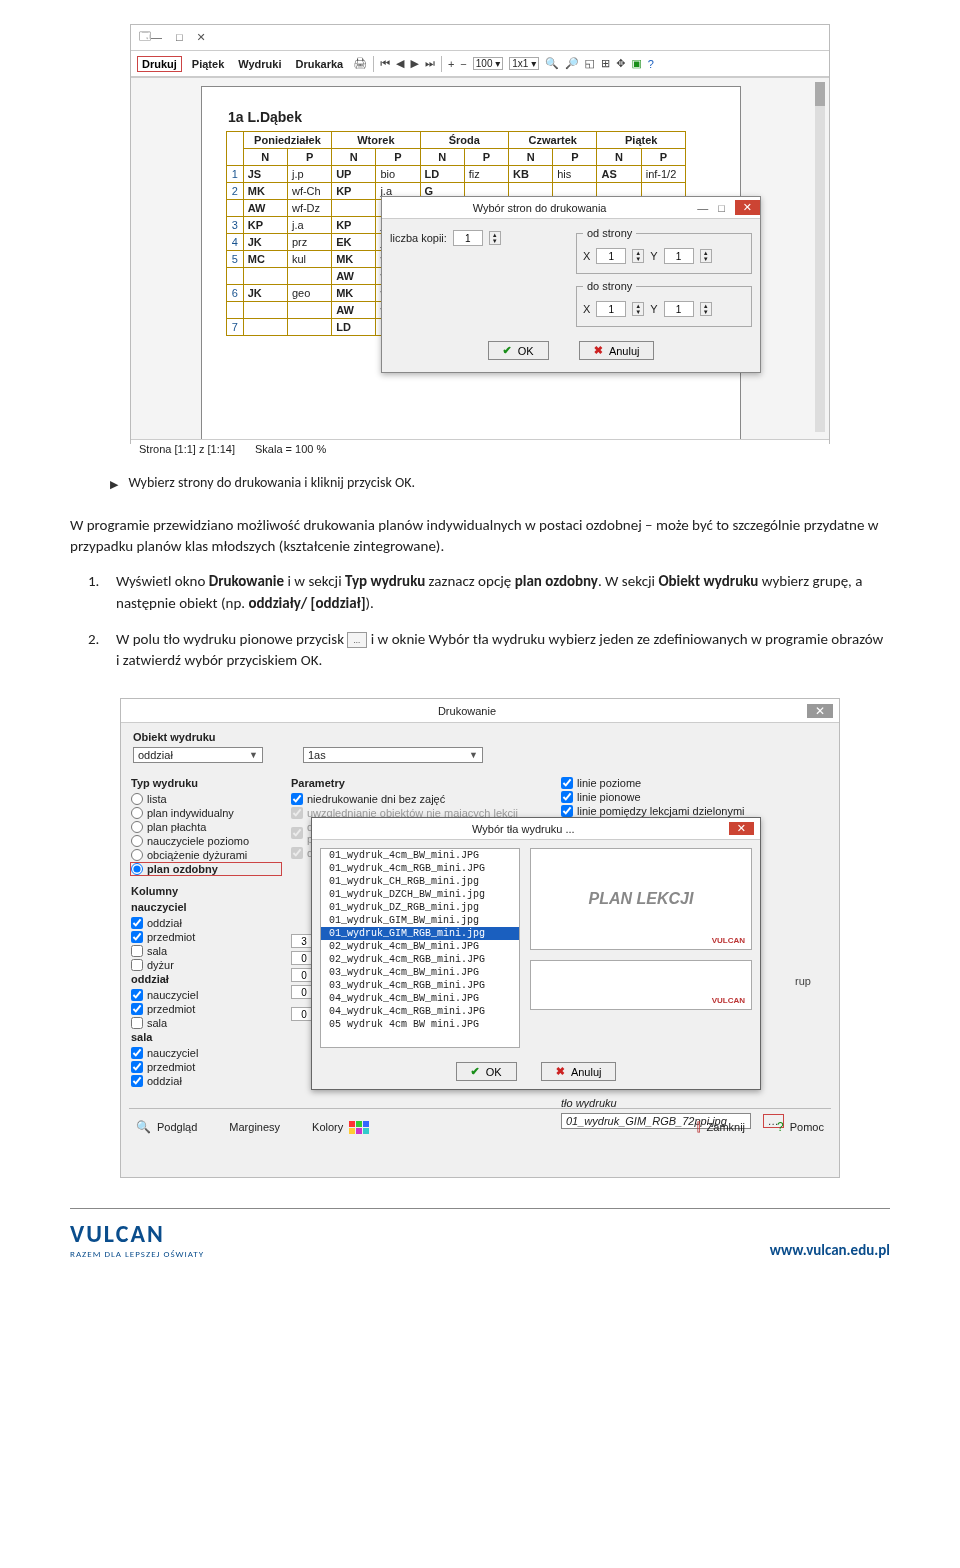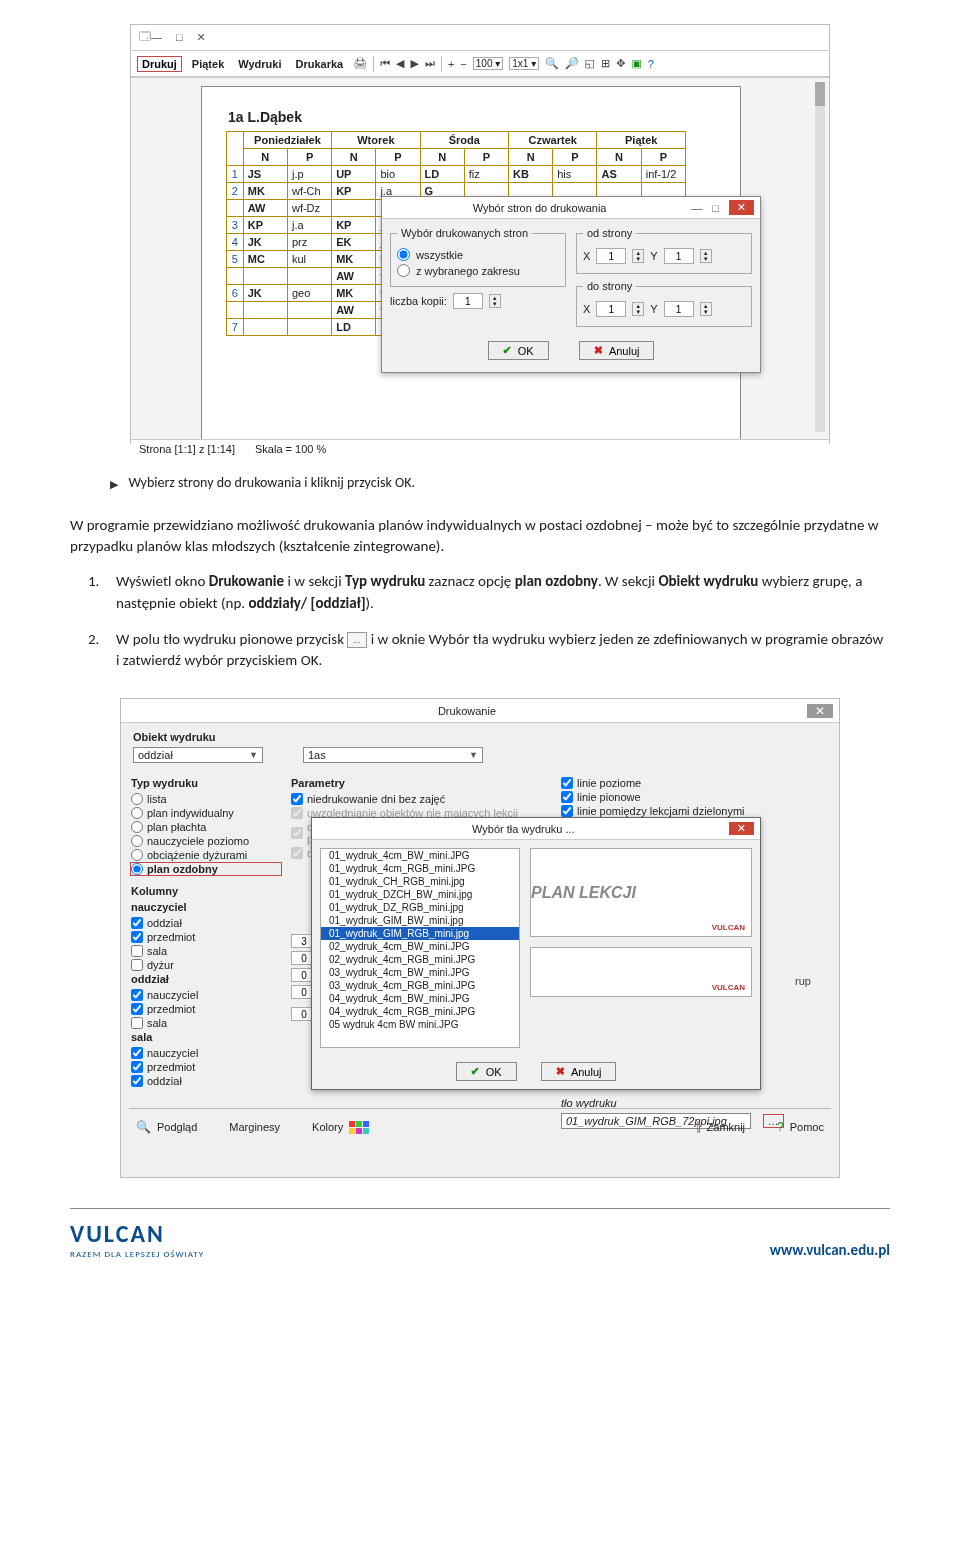--- a/index.html
+++ b/index.html
@@ -64,21 +64,21 @@
   .ss1 table.plan .rownum { width:14px; text-align:center; color:#1a5490; }
   .ss1 table.plan td.sub { width:40px; }
   .ss1 .vscroll { position:absolute; right:4px; top:4px; width:10px; height:350px; background:#ddd; }
   .ss1 .vscroll .thumb { position:absolute; top:0; width:100%; height:24px; background:#aaa; }
   .ss1 .status { background:#fff; border-top:1px solid #ccc; padding:3px 8px; font-size:11px; display:flex; gap:20px;}
   
   .ss1 .dlg {
     position:absolute; left:250px; top:118px; width:380px; background:#f0f0f0;
     border:1px solid #888; box-shadow:0 2px 6px rgba(0,0,0,0.3);
   }
-  .ss1 .dlg .dtitle { background:#fff; height:22px; display:flex; align-items:center; padding:0 6px; border-bottom:1px solid #ccc;}
+  .ss1 .dlg .dtitle { background:#fff; height:22px; display:flex; align-items:center; padding:0 0; border-bottom:1px solid #ccc;}
   .ss1 .dlg .dtitle .t { flex:1; text-align:center; }
   .ss1 .dlg .dtitle .x { background:#c43; color:#fff; padding:1px 8px; }
   .ss1 .dlg .dbody { padding:8px; }
   .ss1 .dlg fieldset { border:1px solid #aaa; padding:6px; margin-bottom:6px; font-size:11px;}
   .ss1 .dlg legend { padding:0 4px; font-size:11px;}
   .ss1 .dlg .row { display:flex; align-items:center; gap:6px; margin:3px 0;}
   .ss1 .dlg .two { display:flex; gap:10px; }
   .ss1 .dlg .col { flex:1; }
   .ss1 .dlg input.num { width:30px; height:16px; font-size:10px; border:1px solid #aaa; text-align:center;}
   .ss1 .dlg .spin { display:inline-flex; flex-direction:column; font-size:6px; line-height:6px; border:1px solid #aaa;}
@@ -134,25 +134,25 @@
   
   .ss2 .dlg2 {
     position:absolute; left:190px; top:94px; width:450px; background:#f0f0f0;
     border:1px solid #666; box-shadow:0 2px 6px rgba(0,0,0,0.35);
   }
   .ss2 .dlg2 .dt { background:#fff; height:22px; display:flex; align-items:center; padding:0 6px; border-bottom:1px solid #ccc;}
   .ss2 .dlg2 .dt .t{flex:1; text-align:center;}
   .ss2 .dlg2 .dt .x{ background:#c43; color:#fff; padding:0 8px;}
   .ss2 .dlg2 .db { display:flex; gap:10px; padding:8px;}
   .ss2 .dlg2 .flist { border:1px solid #aaa; background:#fff; width:200px; height:200px; font-size:10px; overflow:hidden;}
-  .ss2 .dlg2 .flist .fi { padding:1px 8px; white-space:nowrap;}
+  .ss2 .dlg2 .flist .fi { padding:1px 8px; white-space:nowrap;font-family:Liberation Mono, monospace;}
   .ss2 .dlg2 .flist .fi.sel { background:#1a5fbf; color:#fff;}
   .ss2 .dlg2 .preview { flex:1; }
-  .ss2 .dlg2 .preview .pimg { border:1px solid #aaa; background:#fff; height:89px; margin-bottom:10px;
-    display:flex; align-items:center; justify-content:flex-start; color:#888; font-weight:bold; font-style:italic; font-size:16px; position:relative;}
+  .ss2 .dlg2 .preview .pimg { border:1px solid #aaa; background:#fff; height:102px; margin-bottom:10px;
+    display:flex; align-items:center; justify-content:center; color:#888; font-weight:bold; font-style:italic; font-size:16px; position:relative;}
   .ss2 .dlg2 .preview .pimg .logo{position:absolute; right:6px; bottom:4px; font-size:8px; color:#b33; font-style:normal; font-weight:bold;}
   .ss2 .dlg2 .btns2 { display:flex; justify-content:center; gap:24px; padding:6px 0 8px;}
   .ss2 .dlg2 button { padding:2px 14px; border:1px solid #888; background:#eee; font-size:11px; display:inline-flex; align-items:center; gap:6px;}
   .ss2 .tlofield { display:flex; align-items:center; gap:12px; margin-top:4px;}
   .ss2 .tlofield .tbox { border:1px solid #888; background:#fff; padding:1px 4px; width:190px; font-size:11px;}
   .ss2 .tlofield .dots { border:1px solid #c44; padding:0 4px; font-size:11px; color:#333;}
   .ss2 .kolorbtn { display:inline-flex; align-items:center; gap:2px;}
   .ss2 .swatches { display:inline-grid; grid-template-columns:repeat(3,6px); gap:1px;}
   .ss2 .swatches span{width:6px;height:6px;}
 
@@ -367,31 +367,20 @@
       <div class="dlg">
         <div class="dtitle">
           <span class="t">Wybór stron do drukowania</span>
           <span style="margin-right:10px;color:#555">—</span>
           <span style="margin-right:10px;color:#555">□</span>
           <span class="x">✕</span>
         </div>
         <div class="dbody">
           <div class="two">
             <div class="col">
-              <fieldset>
-                <legend>Wybór drukowanych stron</legend>
-                <div class="row">
-                    <input type="radio" checked="" style="">
-                    <span>wszystkie</span>
-                  </div>
-                <div class="row">
-                    <input type="radio" style="">
-                    <span>z wybranego zakresu</span>
-                  </div>
-              </fieldset>
               <div class="row">
                 <span>liczba kopii:</span>
                 <input class="num" value="1" style="">
                 <span class="spin">
                     <span>▲</span>
                     <span>▼</span>
                   </span>
               </div>
             </div>
             <div class="col">

